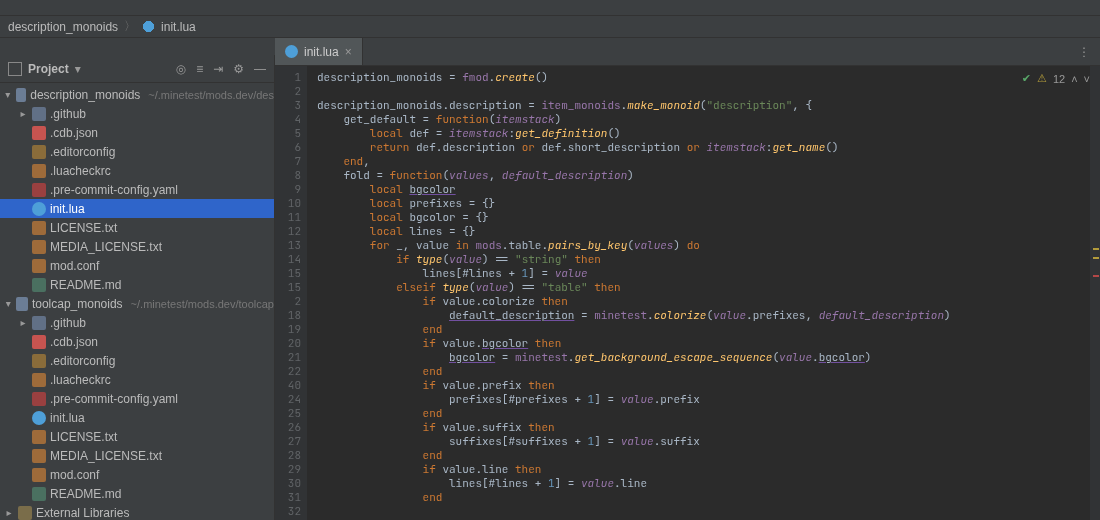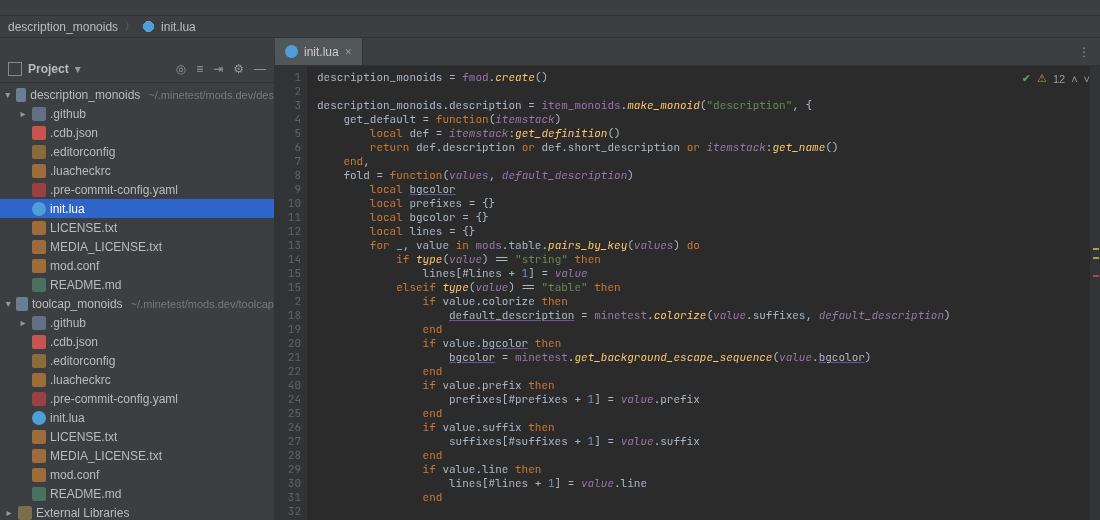--- a/index.html
+++ b/index.html
@@ -397,21 +397,21 @@
 <span class="pun">    </span><span class="id">fold = </span><span class="kw">function</span><span class="pun">(</span><span class="fn">values</span><span class="pun">, </span><span class="fn">default_description</span><span class="pun">)</span>
 <span class="pun">        </span><span class="kw">local</span><span class="id"> </span><span class="underline">bgcolor</span>
 <span class="pun">        </span><span class="kw">local</span><span class="id"> prefixes = {}</span>
 <span class="pun">        </span><span class="kw">local</span><span class="id"> bgcolor = {}</span>
 <span class="pun">        </span><span class="kw">local</span><span class="id"> lines = {}</span>
 <span class="pun">        </span><span class="kw">for</span><span class="id"> _, value </span><span class="kw">in</span><span class="id"> </span><span class="mod">mods</span><span class="pun">.table.</span><span class="call">pairs_by_key</span><span class="pun">(</span><span class="fn">values</span><span class="pun">) </span><span class="kw">do</span>
 <span class="pun">            </span><span class="kw">if</span><span class="id"> </span><span class="call">type</span><span class="pun">(</span><span class="fn">value</span><span class="pun">) == </span><span class="str">"string"</span><span class="id"> </span><span class="kw">then</span>
 <span class="pun">                </span><span class="id">lines[#lines + </span><span class="num">1</span><span class="id">] = </span><span class="fn">value</span>
 <span class="pun">            </span><span class="kw">elseif</span><span class="id"> </span><span class="call">type</span><span class="pun">(</span><span class="fn">value</span><span class="pun">) == </span><span class="str">"table"</span><span class="id"> </span><span class="kw">then</span>
 <span class="pun">                </span><span class="kw">if</span><span class="id"> value.colorize </span><span class="kw">then</span>
-<span class="pun">                    </span><span class="underline">default_description</span><span class="id"> = </span><span class="mod">minetest</span><span class="pun">.</span><span class="call">colorize</span><span class="pun">(</span><span class="fn">value</span><span class="pun">.suffixes, </span><span class="fn">default_description</span><span class="pun">)</span>
+<span class="pun">                    </span><span class="underline">default_description</span><span class="id"> = </span><span class="mod">minetest</span><span class="pun">.</span><span class="call">colorize</span><span class="pun">(</span><span class="fn">value</span><span class="pun">.prefixes, </span><span class="fn">default_description</span><span class="pun">)</span>
 <span class="pun">                </span><span class="kw">end</span>
 <span class="pun">                </span><span class="kw">if</span><span class="id"> value.</span><span class="underline">bgcolor</span><span class="id"> </span><span class="kw">then</span>
 <span class="pun">                    </span><span class="underline">bgcolor</span><span class="id"> = </span><span class="mod">minetest</span><span class="pun">.</span><span class="call">get_background_escape_sequence</span><span class="pun">(</span><span class="fn">value</span><span class="pun">.</span><span class="underline">bgcolor</span><span class="pun">)</span>
 <span class="pun">                </span><span class="kw">end</span>
 <span class="pun">                </span><span class="kw">if</span><span class="id"> value.prefix </span><span class="kw">then</span>
 <span class="pun">                    </span><span class="id">prefixes[#prefixes + </span><span class="num">1</span><span class="id">] = </span><span class="fn">value</span><span class="pun">.prefix</span>
 <span class="pun">                </span><span class="kw">end</span>
 <span class="pun">                </span><span class="kw">if</span><span class="id"> value.suffix </span><span class="kw">then</span>
 <span class="pun">                    </span><span class="id">suffixes[#suffixes + </span><span class="num">1</span><span class="id">] = </span><span class="fn">value</span><span class="pun">.suffix</span>
 <span class="pun">                </span><span class="kw">end</span>

